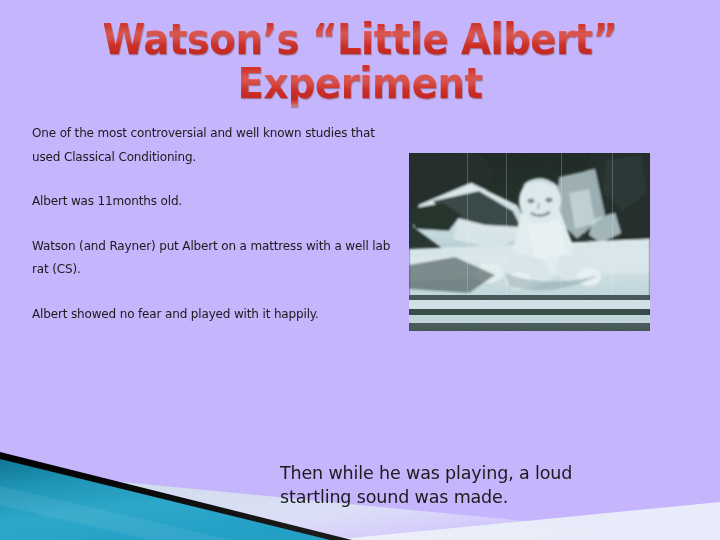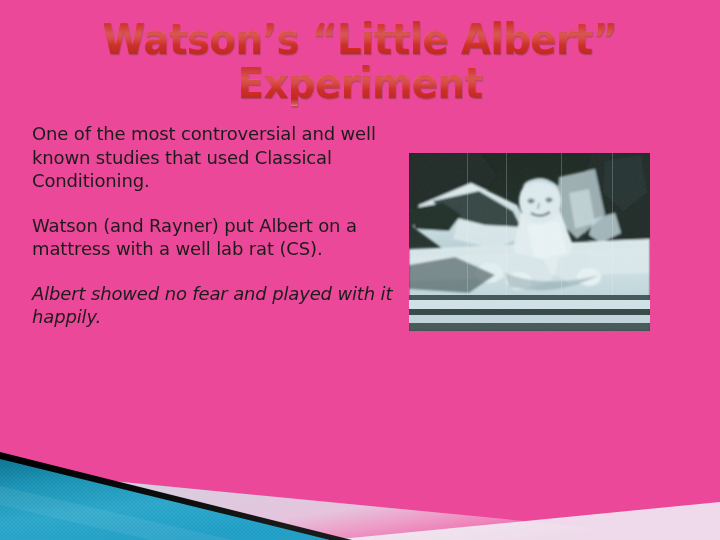--- a/index.html
+++ b/index.html
@@ -9,21 +9,21 @@
   }
   body {
     font-family: "DejaVu Sans", sans-serif;
   }
 
   .slide {
     position: relative;
     width: 720px;
     height: 540px;
     overflow: hidden;
-    background: #ec4899;
+    background: #c4b5fd;
   }
 
   
   .deco-layer {
     position: absolute;
     inset: 0;
     pointer-events: none;
   }
   .deco-layer svg {
     display: block;
@@ -67,27 +67,27 @@
 
   
   .body-col {
     position: absolute;
     left: 32px;
     top: 122px;
     width: 372px;
   }
   .para {
     font-family: "DejaVu Sans", sans-serif;
-    font-size: 18px;
+    font-size: 12px;
     line-height: 23.5px;
     color: #1b1b1b;
     margin: 0 0 21px 0;
     letter-spacing: -0.15px;
   }
-  .para:last-child { margin-bottom: 0; font-style: italic; }
+  .para:last-child { margin-bottom: 0; }
 
   .para-lower {
     position: absolute;
     left: 280px;
     top: 462px;
     width: 340px;
     font-family: "DejaVu Sans", sans-serif;
     font-size: 17.5px;
     line-height: 23.5px;
     color: #1b1b1b;
@@ -151,24 +151,26 @@
     </svg>
   </div>
 
   <div class="title-block">
     <span class="title-line">Watson’s “Little Albert”</span>
     <span class="title-line">Experiment</span>
   </div>
 
   <div class="body-col">
     <p class="para">One of the most controversial and well known studies that used Classical Conditioning.</p>
+    <p class="para">Albert was 11months old.</p>
     <p class="para">Watson (and Rayner) put Albert on a mattress with a well lab rat (CS).</p>
     <p class="para">Albert showed no fear and played with it happily.</p>
   </div>
 
+  <p class="para-lower">Then while he was playing, a loud startling sound was made.</p>
 
   <div class="photo">
     <svg viewBox="0 0 241 178" xmlns="http://www.w3.org/2000/svg" preserveAspectRatio="none">
       <defs>
         <linearGradient id="bgTop" x1="0" y1="0" x2="0" y2="1">
           <stop offset="0%" stop-color="#11180f"></stop>
           <stop offset="45%" stop-color="#19221a"></stop>
           <stop offset="100%" stop-color="#2a3530"></stop>
         </linearGradient>
         <linearGradient id="sheetG" x1="0" y1="0" x2="0.3" y2="1">

